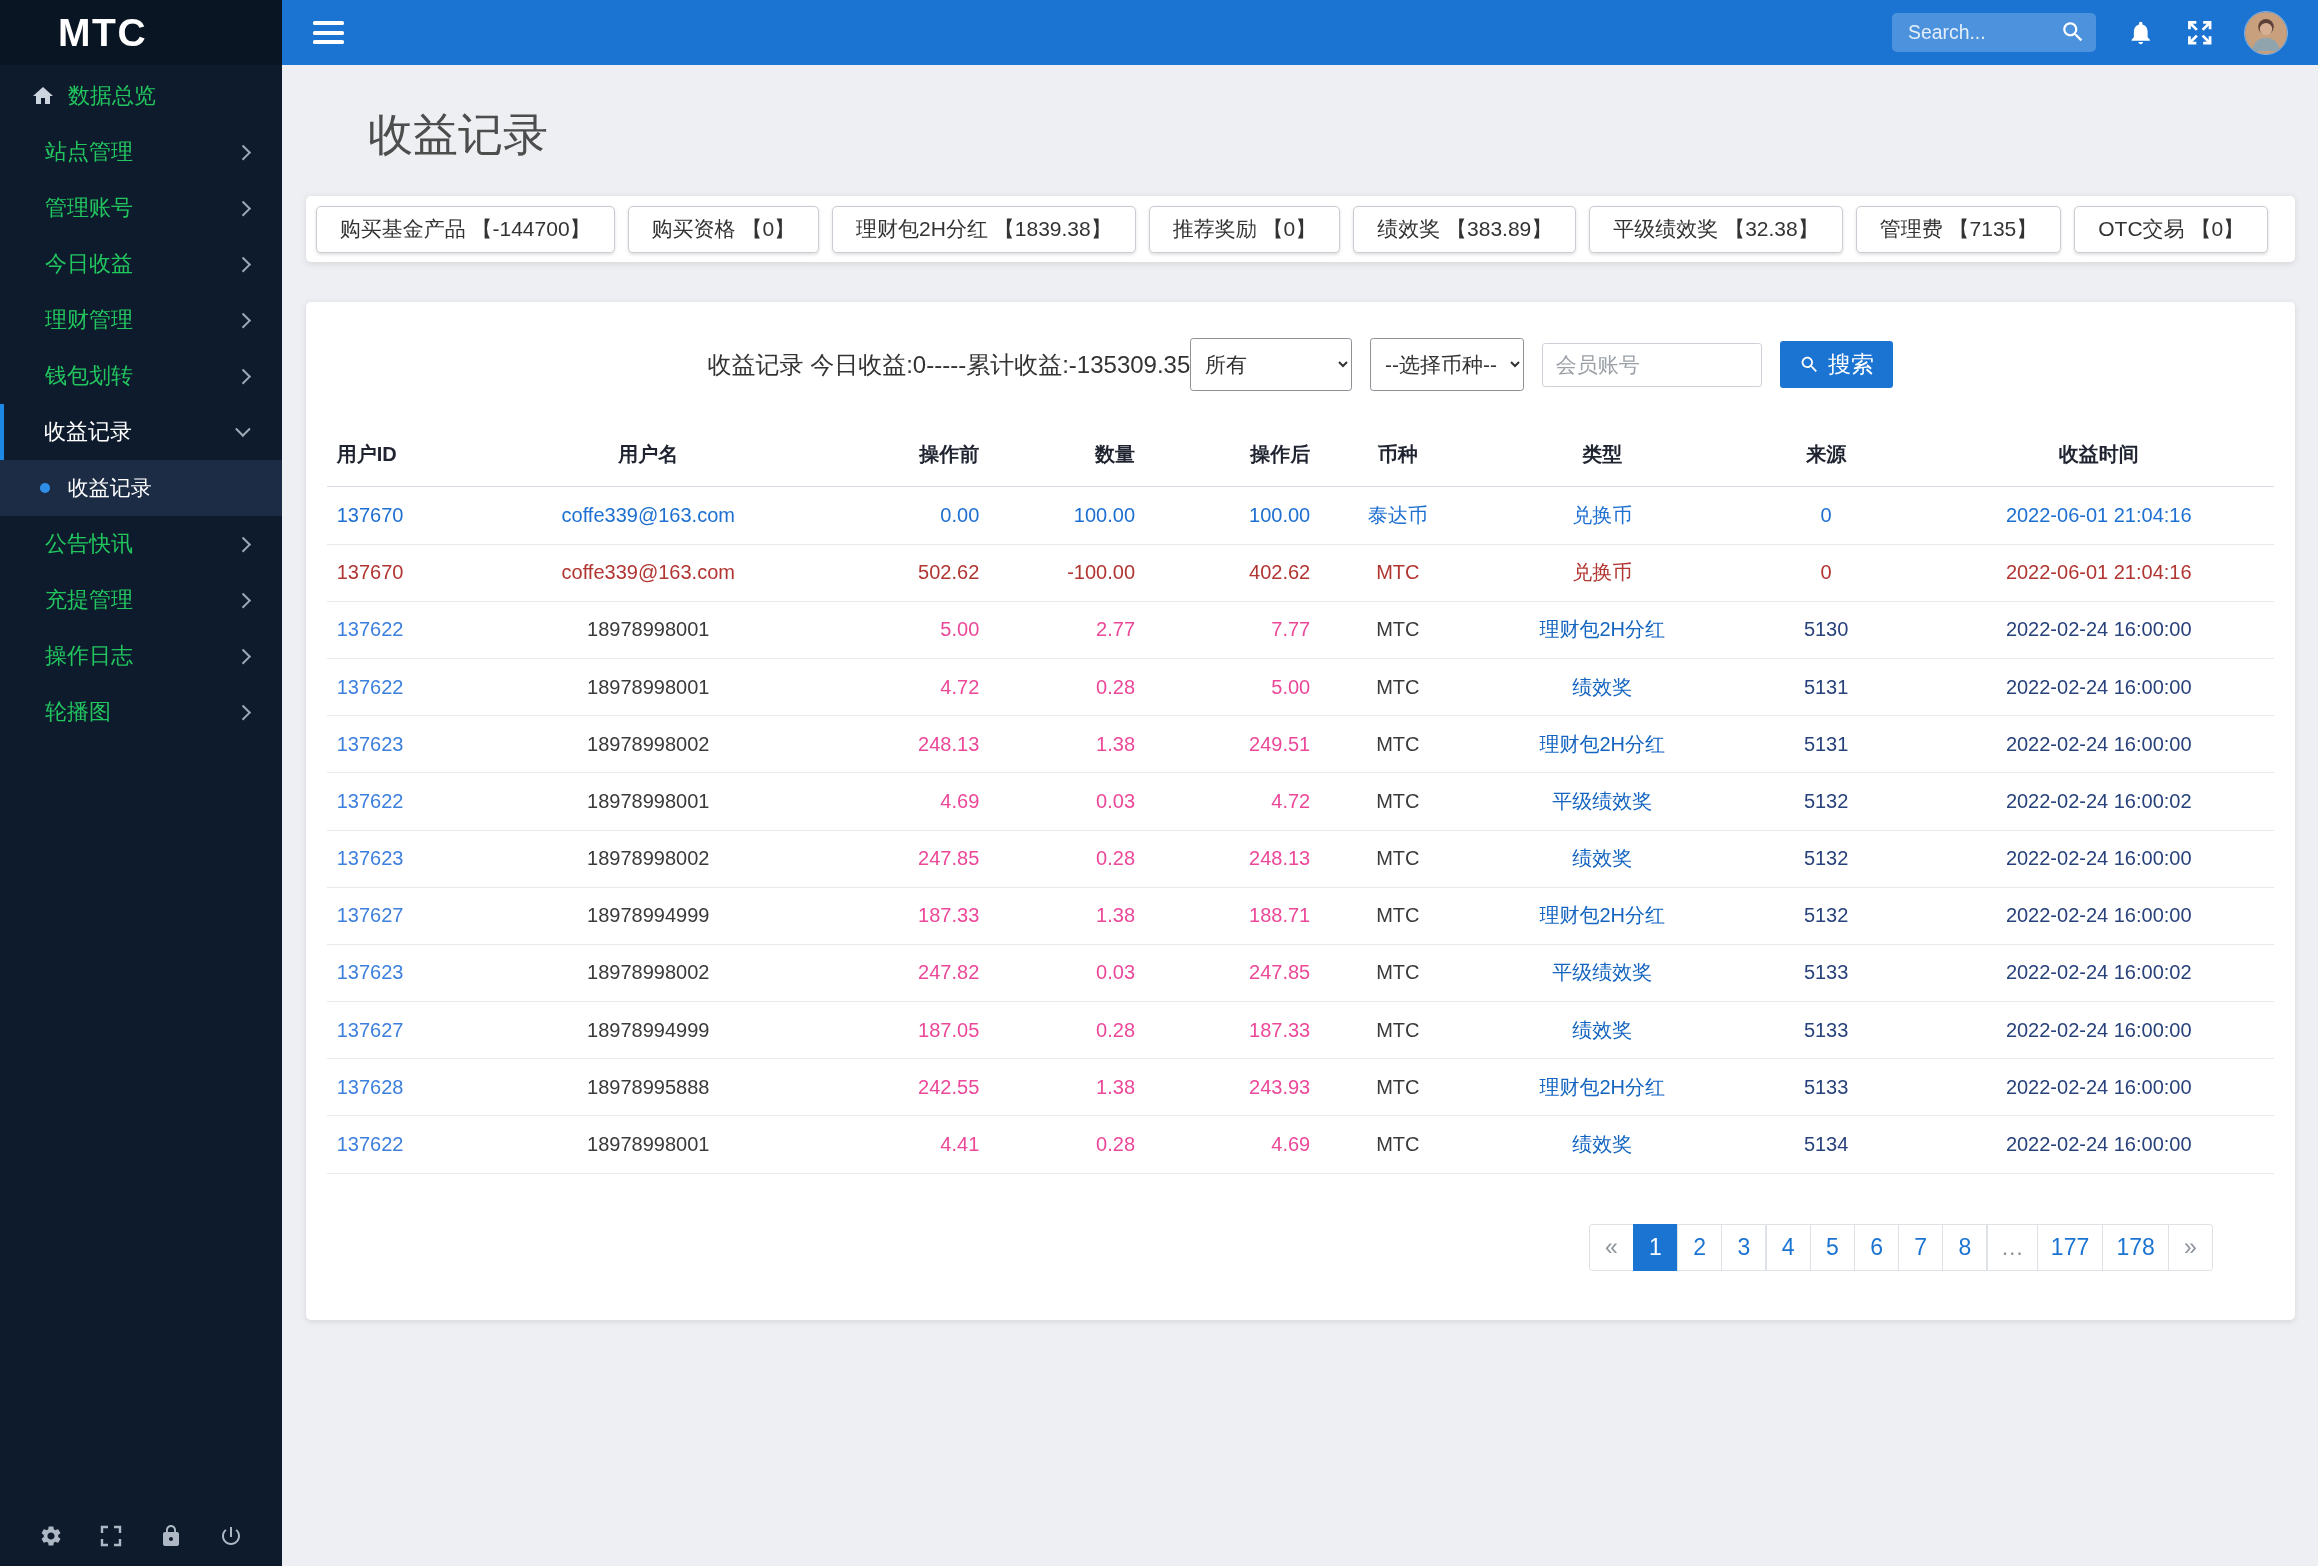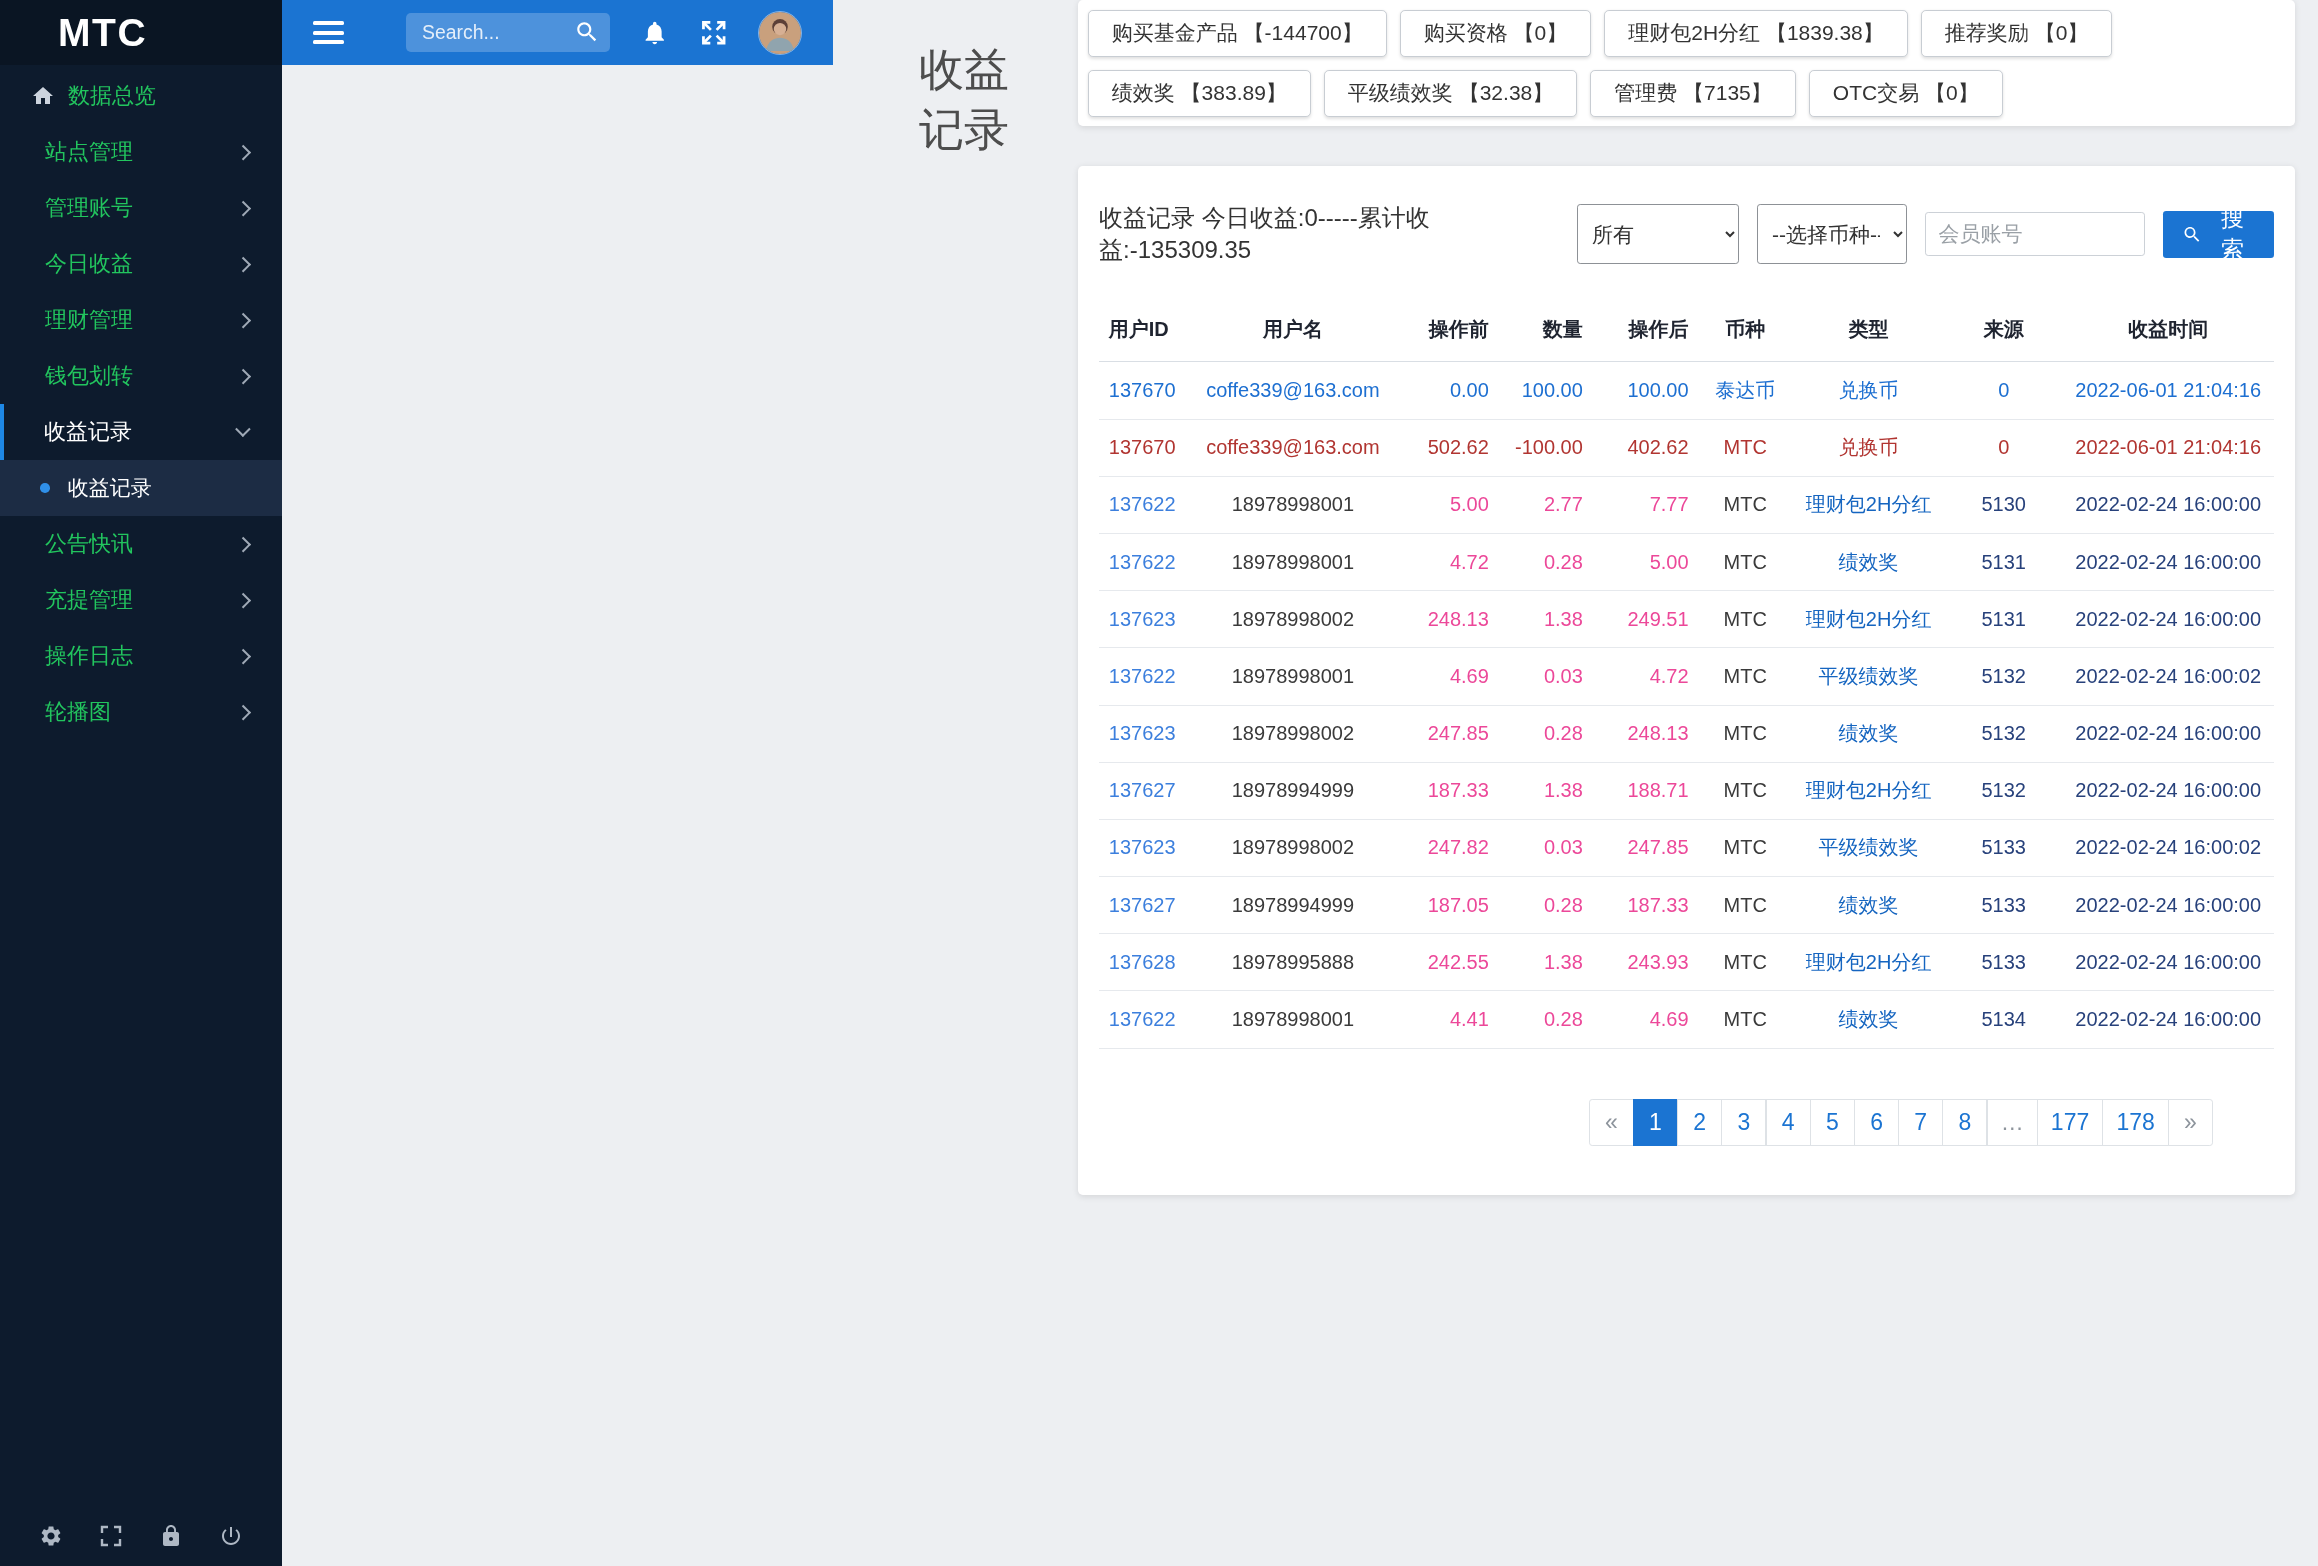--- a/index.html
+++ b/index.html
@@ -30,21 +30,21 @@
   .submenu-item { height:56px; display:flex; align-items:center; padding-left:40px;
                   color:#cfd6df; font-size:21px; cursor:pointer; }
   .submenu-item.active { background:#1c2c44; color:#fff; }
   .dot { width:9.7px; height:9.7px; border-radius:50%; background:#2f8fe8; margin-right:18px; flex-shrink:0; }
   .sidebar-footer { margin-top:auto; height:63px; display:flex; align-items:center;
                     justify-content:space-between; padding:0 39px; }
   .foot-icon { width:24px; height:24px; color:#aeb8c4; cursor:pointer; }
   .foot-icon svg { width:100%; height:100%; display:block; }
 
   
-  .main { flex:1; display:flex; flex-direction:row; background:#edeff2; }
+  .main { flex:1; display:flex; flex-direction:column; background:#edeff2; }
   .topbar { height:65px; background:#1b74d2; display:flex; align-items:center;
             padding:0 31px; gap:31px; }
   .hamburger { width:31px; display:flex; flex-direction:column; gap:5.7px; cursor:pointer; }
   .hamburger span { height:4px; background:#fff; border-radius:1.6px; }
   .topbar-spacer { flex:1; }
   .search-wrap { position:relative; }
   .search-input { width:204px; height:39px; background:rgba(255,255,255,.22); border:none;
                   border-radius:4.9px; color:#fff; padding:0 45px 0 16px; font-size:19.4px; outline:none; }
   .search-input::placeholder { color:rgba(255,255,255,.85); }
   .tb-icon { width:27.5px; height:27.5px; color:#fff; cursor:pointer; }
@@ -62,21 +62,21 @@
                 padding:9.7px; display:flex; flex-wrap:wrap; gap:13px; }
   .stat-chip { border:1.6px solid #c8cdd3; border-radius:4.9px; background:#fff;
                box-shadow:0 1.6px 3.2px rgba(0,0,0,.12); padding:0 23px; height:47px;
                display:flex; align-items:center; font-size:21px; color:#333;
                cursor:pointer; white-space:nowrap; }
   .table-card { margin-top:40px; background:#fff; border-radius:4.9px;
                 box-shadow:0 1.6px 6.5px rgba(0,0,0,.10); padding:36px 21px 45px; }
   .table-toolbar { display:flex; align-items:center; justify-content:center; }
   .summary { font-size:24px; color:#333; }
   .filters { display:flex; align-items:center; gap:18px; }
-  .filter-select { height:60px; font-size:21px; color:#333; border:1.6px solid #8d9196;
+  .filter-select { height:53px; font-size:21px; color:#333; border:1.6px solid #8d9196;
                    border-radius:3.2px; background:#fff; padding:0 9.7px; font-family:inherit; }
   .sel-type { min-width:162px; } .sel-coin { min-width:144px; }
   .account-input { height:44px; width:220px; border:1.6px solid #ccd1d7; border-radius:3.2px;
                    padding:0 13px; font-size:21px; color:#333; outline:none; }
   .account-input::placeholder { color:#9aa0a6; }
   .search-btn { height:47px; background:#1b74d2; color:#fff; border:none; border-radius:3.2px;
                 padding:0 19.4px; font-size:23px; display:flex; align-items:center; gap:8px;
                 cursor:pointer; font-family:inherit; }
   .search-btn .btn-icon { width:21px; height:21px; }
   .search-btn .btn-icon svg { width:100%; height:100%; display:block; }

